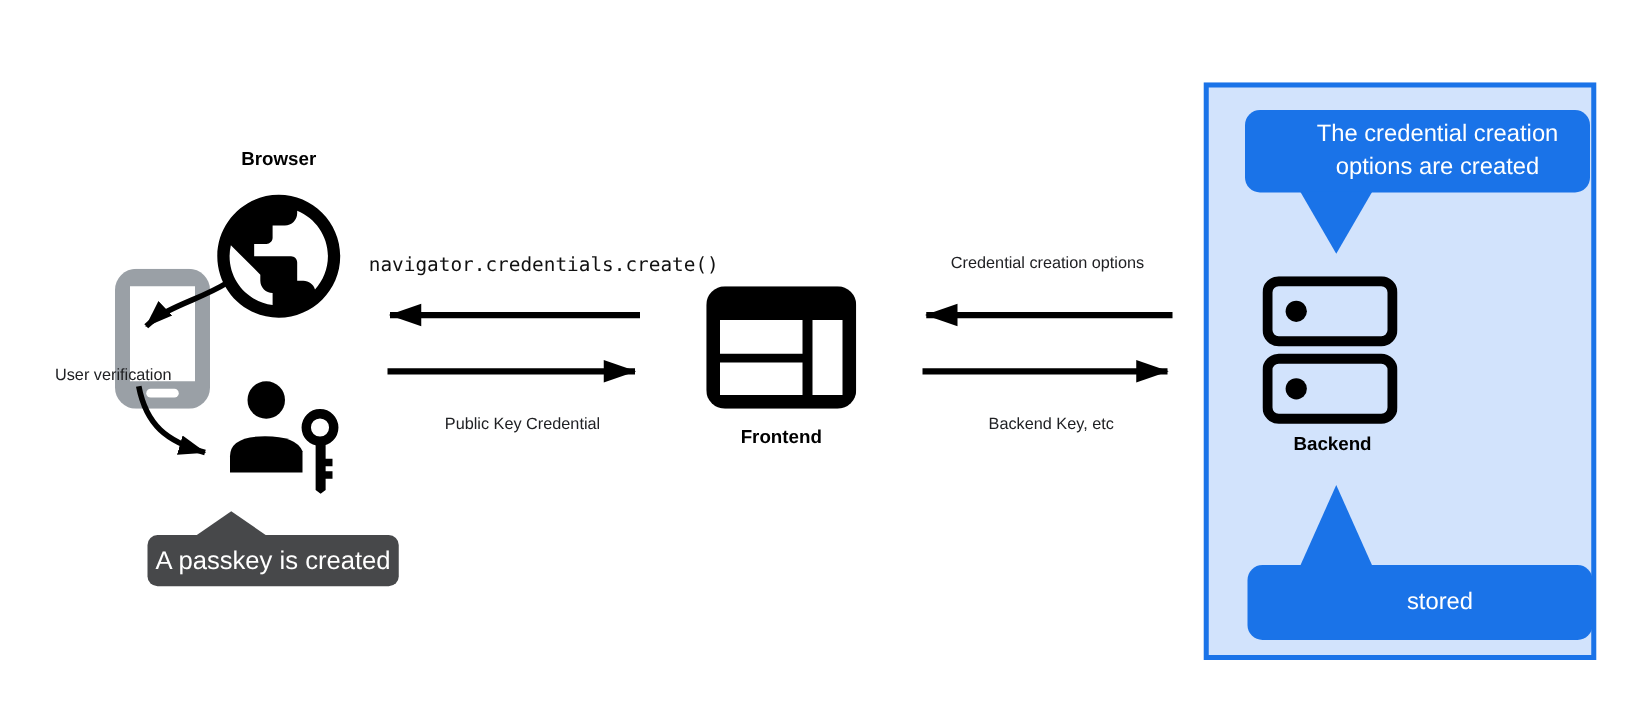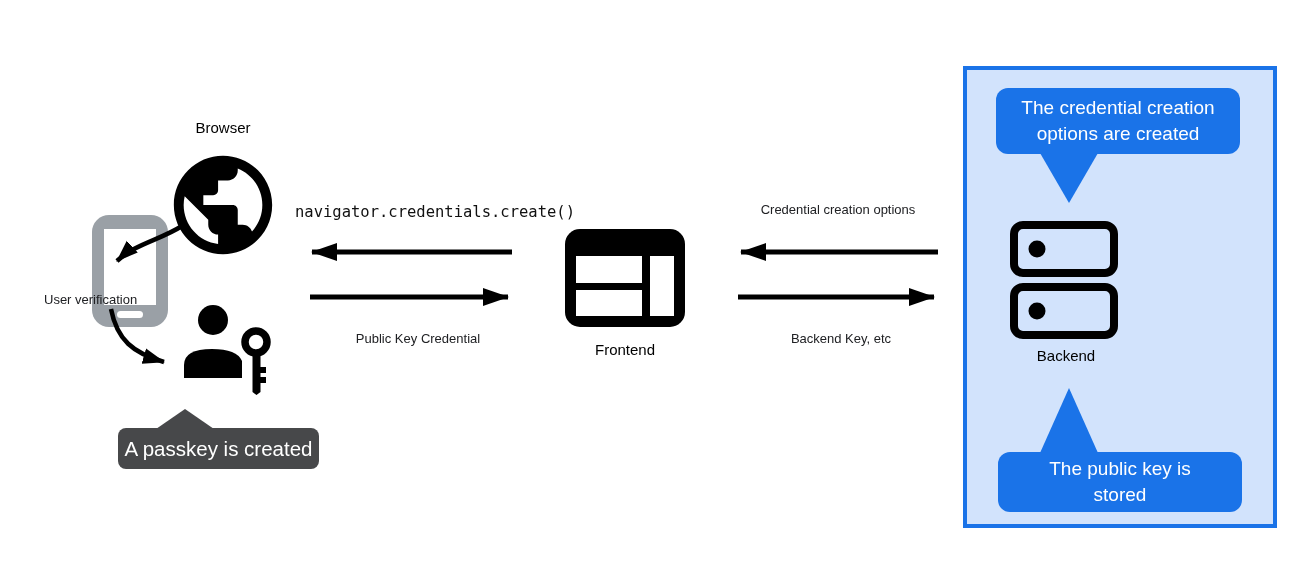--- a/index.html
+++ b/index.html
@@ -3,21 +3,21 @@
 <meta charset="utf-8">
 <style>
   html,body{margin:0;padding:0;background:#fff;}
   .canvas{
     position:relative;width:1310px;height:568px;background:#ffffff;
     font-family:"Liberation Sans", sans-serif;color:#202124;overflow:hidden;
   }
   .abs{position:absolute;}
   .ctr{transform:translateX(-50%);white-space:nowrap;}
   .lbl{font-size:13px;color:#202124;}
-  .lbl-bold{font-size:15px;font-weight:normal;color:#000;}
+  .lbl-bold{font-size:15px;font-weight:bold;color:#000;}
   .code{font-family:"DejaVu Sans Mono","Liberation Mono",monospace;font-size:15.5px;color:#111;}
 
   
   .phone-svg{left:92px;top:215px;z-index:1;}
   .globe-svg{left:164px;top:146px;z-index:3;}
   .person-svg{left:180px;top:302px;z-index:3;}
   .browser-label{left:223px;top:119px;}
   .uv-label{left:44px;top:292px;z-index:4;}
 
   
@@ -40,21 +40,21 @@
   }
   .tooltip-ptr{
     left:156px;top:409px;width:0;height:0;z-index:4;
     border-left:29px solid transparent;border-right:29px solid transparent;border-bottom:20px solid #47484a;
   }
 
   
   .panel{left:963px;top:66px;width:306px;height:454px;background:#d2e3fc;border:4px solid #1a73e8;}
   .bubble{
     background:#1a73e8;color:#fff;border-radius:12px;font-size:19px;line-height:1.38;
-    display:flex;flex-direction:column;align-items:center;justify-content:center;text-align:center;
+    display:flex;flex-direction:column;align-items:center;justify-content:center;text-align:center;padding-left:32px;
   }
   .bubble-top{left:996px;top:88px;width:244px;height:66px;}
   .bubble-top-ptr{
     left:1040px;top:153px;width:0;height:0;
     border-left:29px solid transparent;border-right:29px solid transparent;border-top:50px solid #1a73e8;
   }
   .bubble-bottom{left:998px;top:452px;width:244px;height:60px;}
   .bubble-bottom-ptr{
     left:1040px;top:388px;width:0;height:0;
     border-left:29px solid transparent;border-right:29px solid transparent;border-bottom:65px solid #1a73e8;
@@ -140,17 +140,16 @@
   <svg class="abs server-svg" width="108" height="120" viewBox="0 0 108 120">
     <rect x="4" y="4" width="100" height="48" rx="9" fill="none" stroke="#000" stroke-width="8"></rect>
     <circle cx="27" cy="28" r="8.5" fill="#000"></circle>
     <rect x="4" y="66" width="100" height="48" rx="9" fill="none" stroke="#000" stroke-width="8"></rect>
     <circle cx="27" cy="90" r="8.5" fill="#000"></circle>
   </svg>
   <div class="abs ctr lbl-bold backend-label">Backend</div>
 
   <div class="abs bubble-bottom-ptr"></div>
   <div class="abs bubble bubble-bottom">
-    <div>The public key is</div>
     <div>stored</div>
   </div>
 
 </div>
 
 </body></html>

